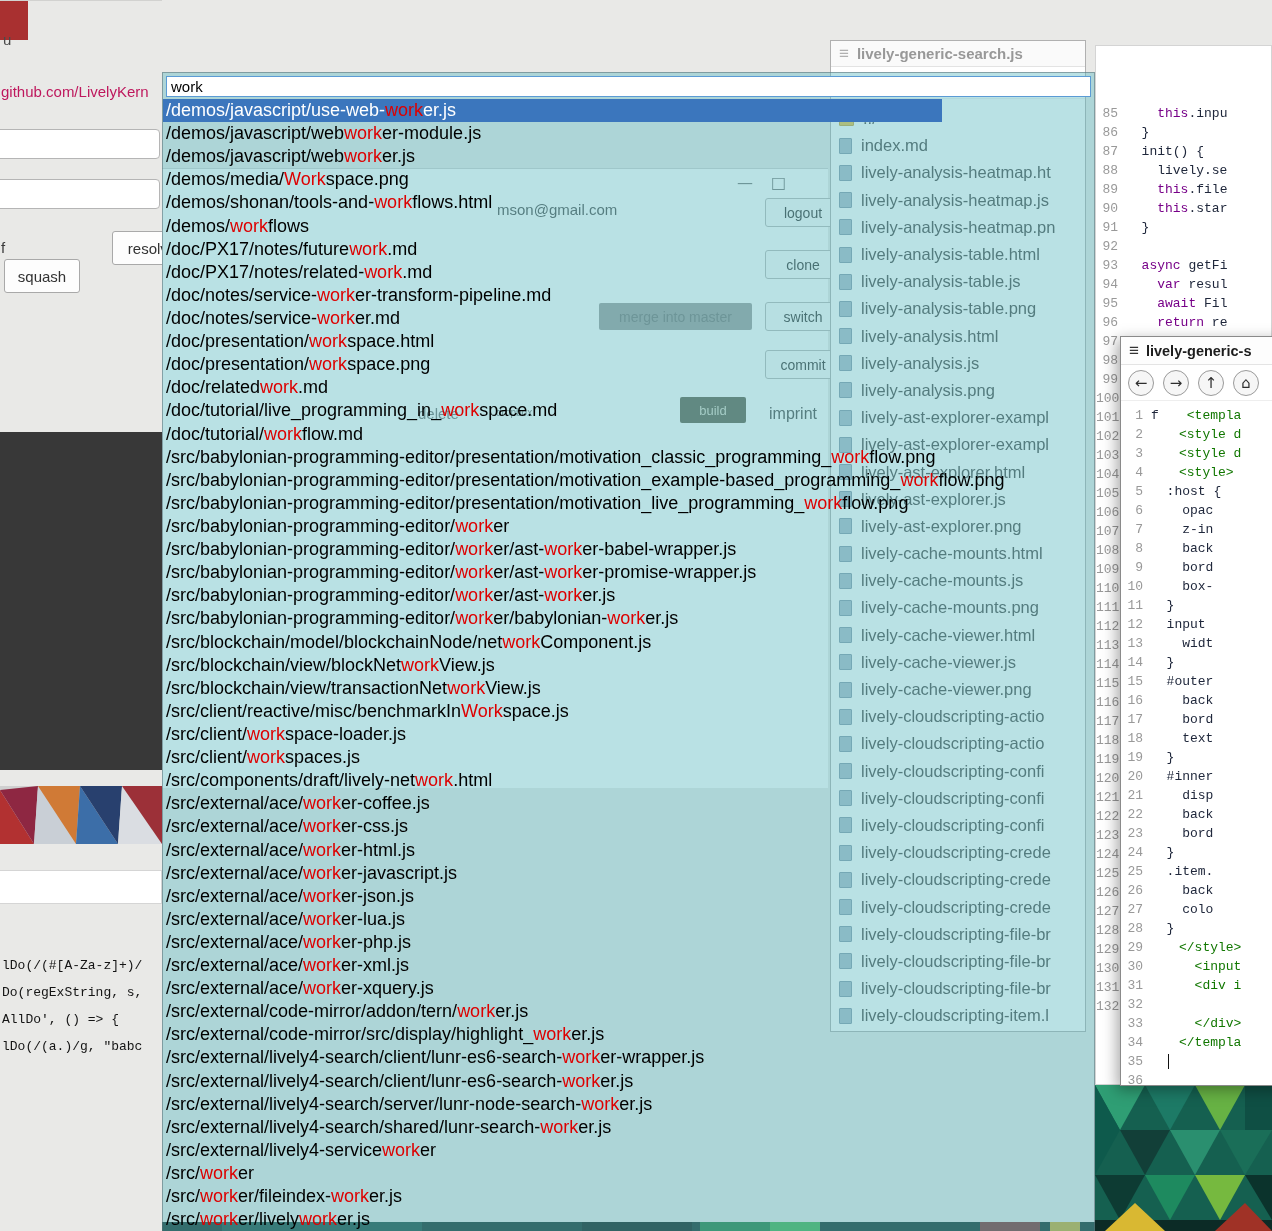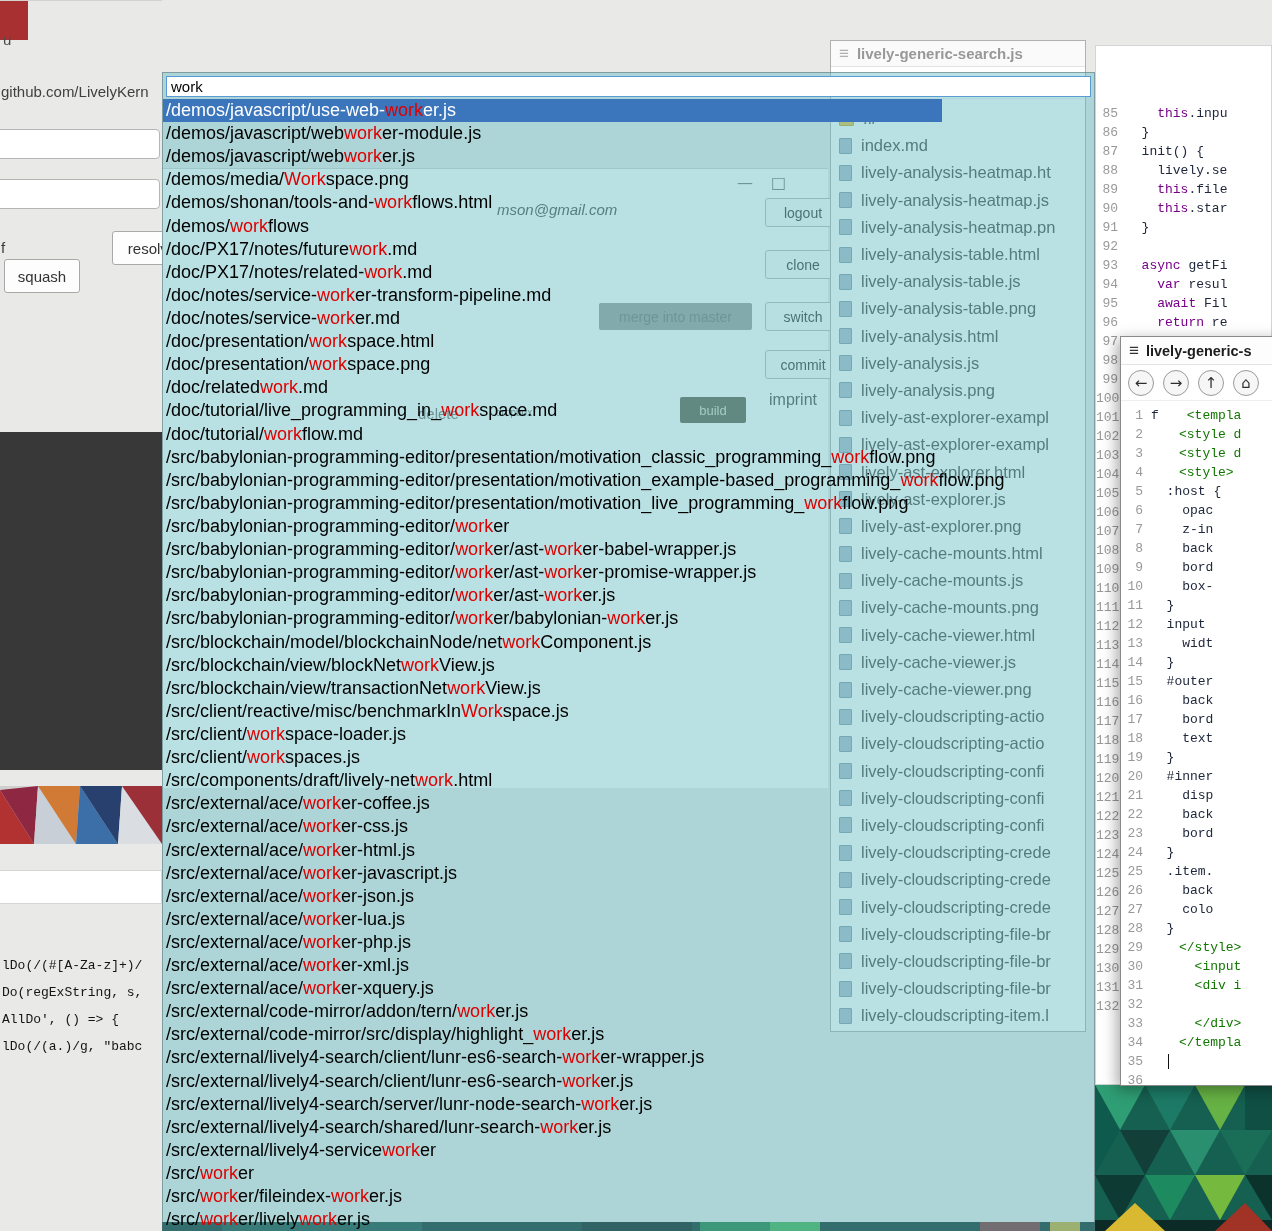--- a/index.html
+++ b/index.html
@@ -11,46 +11,46 @@
     font-family: "Liberation Sans", sans-serif;
   }
   .abs { position: absolute; }
 
   
   .red1 { left:0; top:8;  width:28px; height:36px; background:#c13b3b; }
   .red2 { left:0; top:50; width:28px; height:40px; background:#a93030; }
   #left-ui { left:0; top:168; width:162px; height:264px; border-top:1px solid #d2d2d0; }
   .frag-u { left:3px; top:30px; font-size:15px; color:#4a4a4a; }
   .frag-f { left:1px; top:238px; font-size:15px; color:#3a3a3a; }
-  .github-text { left:1px; top:82px; font-size:15px; color:#404040; white-space:nowrap; overflow:hidden; width:161px; }
+  .github-text { left:1px; top:82px; font-size:15px; color:#be185d; white-space:nowrap; overflow:hidden; width:161px; }
   .linput { position:absolute; left:-12px; width:172px; height:30px; background:#fff; border:1px solid #b5b5b5; border-radius:4px; }
   .l1 { top:128px; } .l2 { top:178px; }
   .lbtn { position:absolute; top:230px; height:34px; background:#fdfdfd; border:1px solid #a9a9a9; border-radius:3px; font-family:"Liberation Sans",sans-serif; font-size:15px; color:#333; }
   .b-squash { left:4px; width:76px;margin-top:28px; }
   .b-resolve { left:112px; width:80px; }
   #dark-panel { left:0; top:432px; width:162px; height:338px; background:#383838; }
   #white-band { left:0; top:870px; width:162px; height:34px; background:#fff; border:1px solid #d5d5d5; border-left:none; }
   #left-code { left:2px; top:952px; width:260px; }
   #left-code div { height:27px; line-height:27px; font-family:"Liberation Mono",monospace; font-size:13px; color:#141414; white-space:pre; }
   .mosaic-left { left:0; top:786px; }
   .mosaic-br { left:1095px; top:1085px; }
   .mosaic-strip { left:162px; top:1222px; }
 
   
   #mid-window { left:162px; top:168px; width:666px; height:620px; background:#fff; border-top:1px solid #cfcfcf; z-index:1; }
   .gw-controls { position:absolute; left:575px; top:4px; color:#777; font-size:16px; font-family:"DejaVu Sans",sans-serif; }
   .gw-controls span { margin-right:18px; }
-  .gw-email { position:absolute; left:335px; top:32px; font-size:15px; color:#4c4c4c;font-style:italic; }
+  .gw-email { position:absolute; left:335px; top:32px; font-size:15px; color:#4c4c4c; }
   .gbtn { position:absolute; left:603px; width:76px; height:29px; background:#fcfcfc; border:1px solid #b9b9b9; border-radius:3px; font-size:14px; color:#333; display:flex; align-items:center; justify-content:center; font-family:"Liberation Sans",sans-serif; }
   .g-logout { top:29px; } .g-clone { top:81px; } .g-switch { top:133px; } .g-commit { top:181px; }
   .g-merge { position:absolute; left:437px; top:134px; width:153px; height:27px; background:#9b9b9b; color:#757575; font-size:14px; display:flex; align-items:center; justify-content:center; border-radius:2px; }
   .g-delete { position:absolute; left:256px; top:236px; font-size:15px; color:#6f6f6f; }
   .g-dropbox { position:absolute; left:334px; top:238px; font-size:10px; color:#6f6f6f; }
   .g-build { position:absolute; left:518px; top:228px; width:66px; height:26px; background:#60604e; color:#d8d8c8; font-size:13px; display:flex; align-items:center; justify-content:center; border-radius:2px; }
-  .g-imprint { position:absolute; left:607px; top:222px; font-size:16px; color:#4a4a4a; }
+  .g-imprint { position:absolute; left:607px; top:236px; font-size:16px; color:#4a4a4a; }
 
   
   #file-browser { left:830px; top:40px; width:256px; height:992px; background:#fff; border:1px solid #b0b0b0; z-index:2; }
   .fb-title { height:26px; display:flex; align-items:center; gap:8px; padding:0 8px; background:#fafafa; border-bottom:1px solid #e3e3e3; }
   .fb-title .menu { color:#b0b0b0; font-size:17px; }
   .fb-title .t { font-weight:bold; font-size:15px; color:#989898; white-space:nowrap; overflow:hidden; }
   .fb-nav { height:32px; display:flex; align-items:center; gap:22px; padding:0 14px; border-bottom:1px solid #f0f0f0; }
   .fb-nav .nicon { color:#a6a6a6; font-size:16px; font-family:"DejaVu Sans",sans-serif; cursor:default; }
   .fb-url { flex:1; font-size:13px; color:#a0a0a0; white-space:nowrap; overflow:hidden; margin-left:-4px; }
   #file-list { padding-top:6px; }

